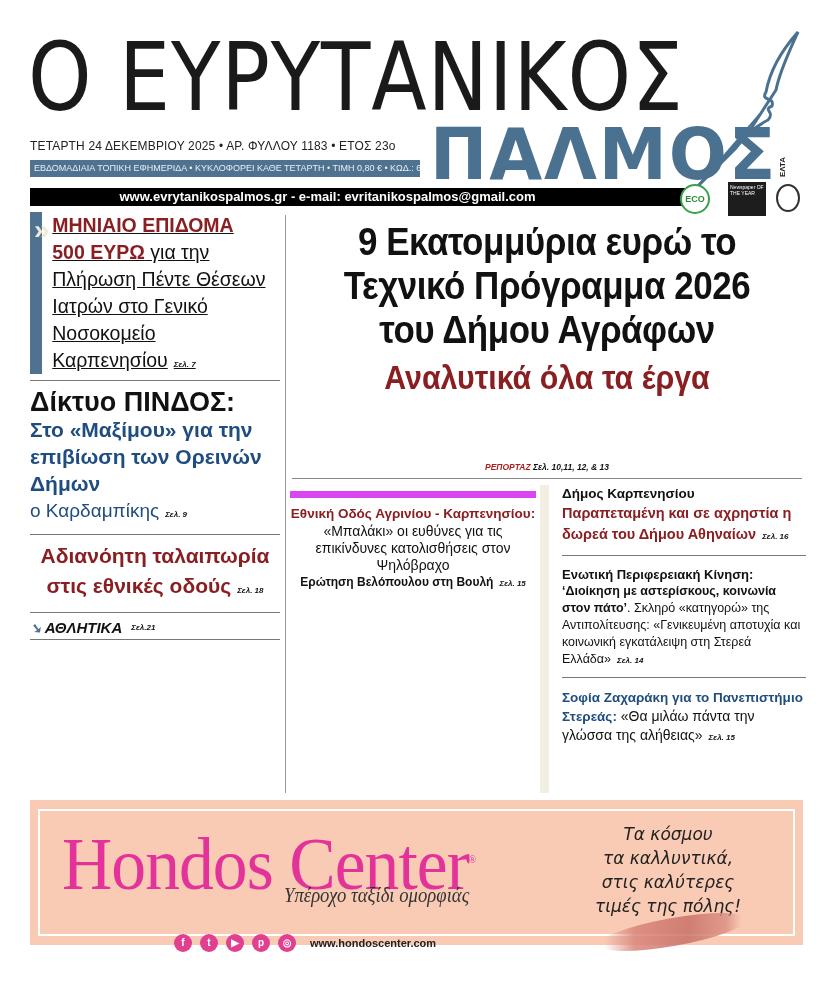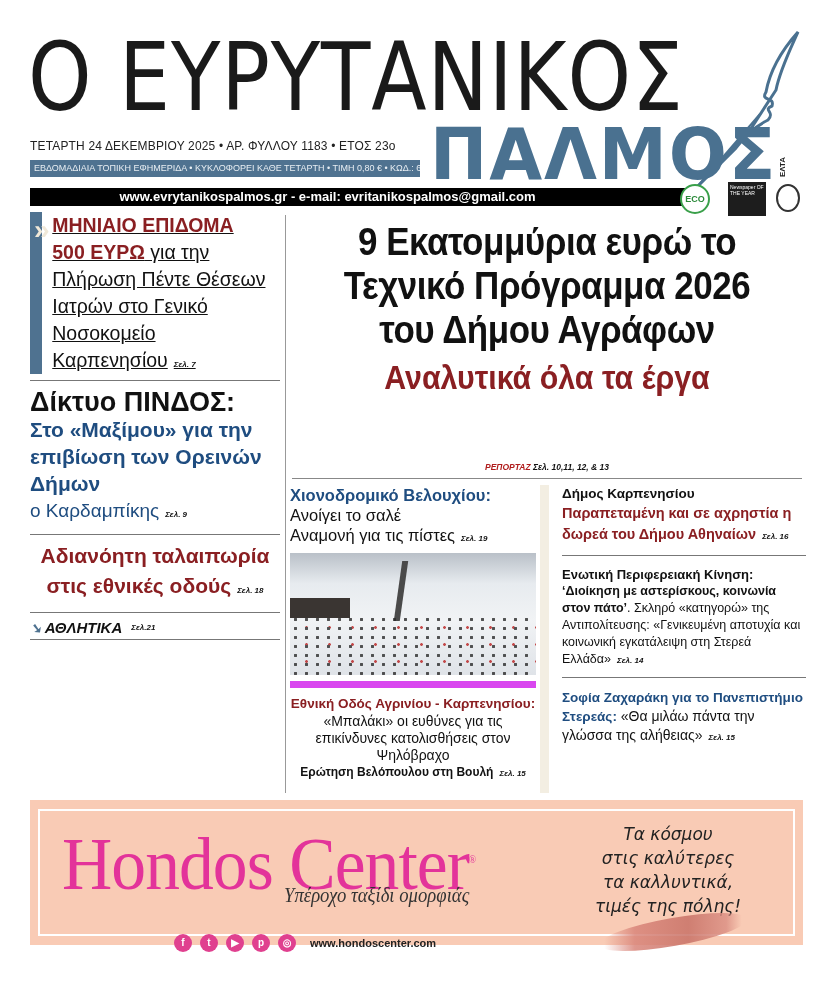--- a/index.html
+++ b/index.html
@@ -153,30 +153,20 @@
   <div class="l">Τεχνικό Πρόγραμμα 2026</div>
   <div class="l">του Δήμου Αγράφων</div>
   <div class="sub">Αναλυτικά όλα τα έργα</div>
 </div>
 <div class="abs report">
   <span class="r">ΡΕΠΟΡΤΑΖ</span> <span>Σελ. 10,11, 12, &amp; 13</span>
 </div>
 <div class="abs hline-main"></div>
 
 <div class="abs mid-col">
-  <div>
-    <div class="ski-title">Χιονοδρομικό Βελουχίου:</div>
-    <div class="ski-body">Ανοίγει το σαλέ</div>
-    <div class="ski-body"><span>Αναμονή για τις πίστες</span><span class="pg">Σελ. 19</span></div>
-    <div class="ski-photo">
-      <div class="lodge"></div>
-      <div class="lift"></div>
-      <div class="crowd"></div>
-    </div>
-  </div>
   <div class="road-block">
     <div class="road-title">Εθνική Οδός Αγρινίου - Καρπενησίου:</div>
     <div class="road-body">«Μπαλάκι» οι ευθύνες για τις επικίνδυνες κατολισθήσεις στον Ψηλόβραχο</div>
     <div class="road-q"><span>Ερώτηση Βελόπουλου στη Βουλή</span><span class="pg">Σελ. 15</span></div>
   </div>
 </div>
 
 <div class="abs right-strip"></div>
 <div class="abs right-col">
   <div>
@@ -202,17 +192,17 @@
 <div class="abs ad-social">
   <span class="soc">f</span>
   <span class="soc">t</span>
   <span class="soc">▶</span>
   <span class="soc">p</span>
   <span class="soc">◎</span>
   <span class="ad-url">www.hondoscenter.com</span>
 </div>
 <div class="abs ad-hand">
   <div>Τα κόσμου</div>
+  <div>τα καλλυντικά,</div>
   <div>στις καλύτερες</div>
-  <div>τα καλλυντικά,</div>
   <div>τιμές της πόλης!</div>
 </div>
 <div class="abs ad-lipstick"></div>
 
 </body></html>

